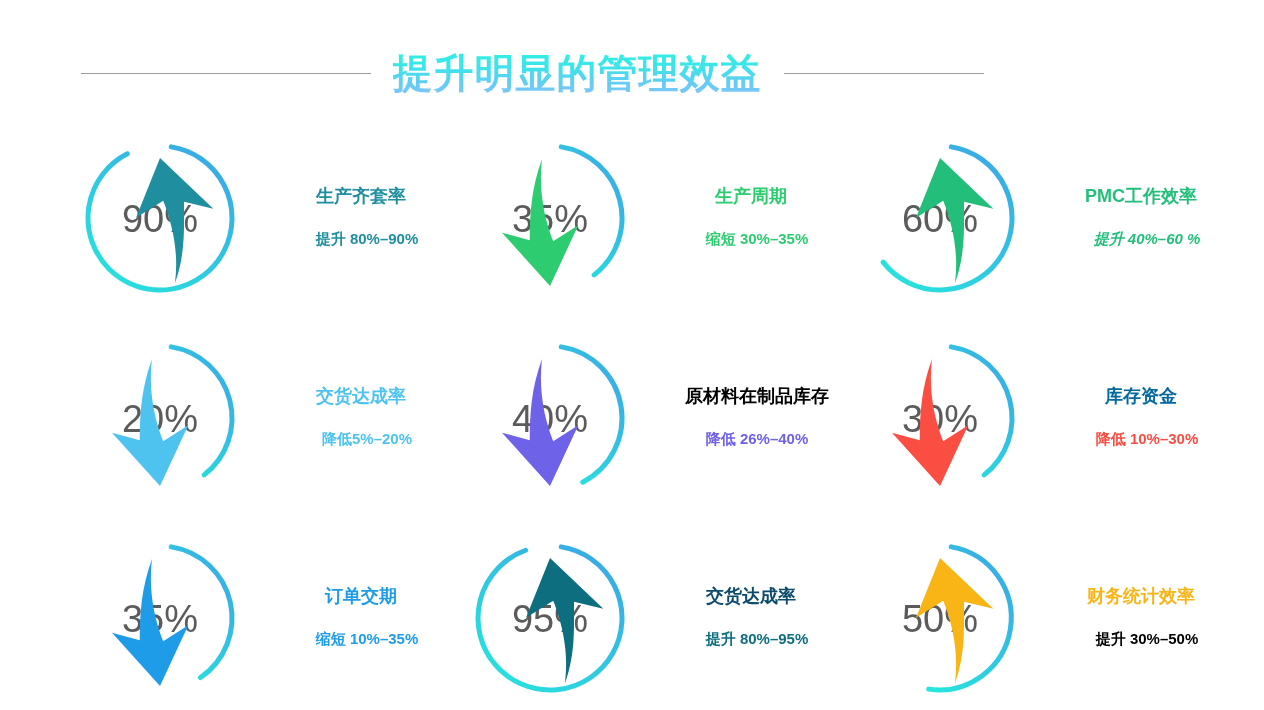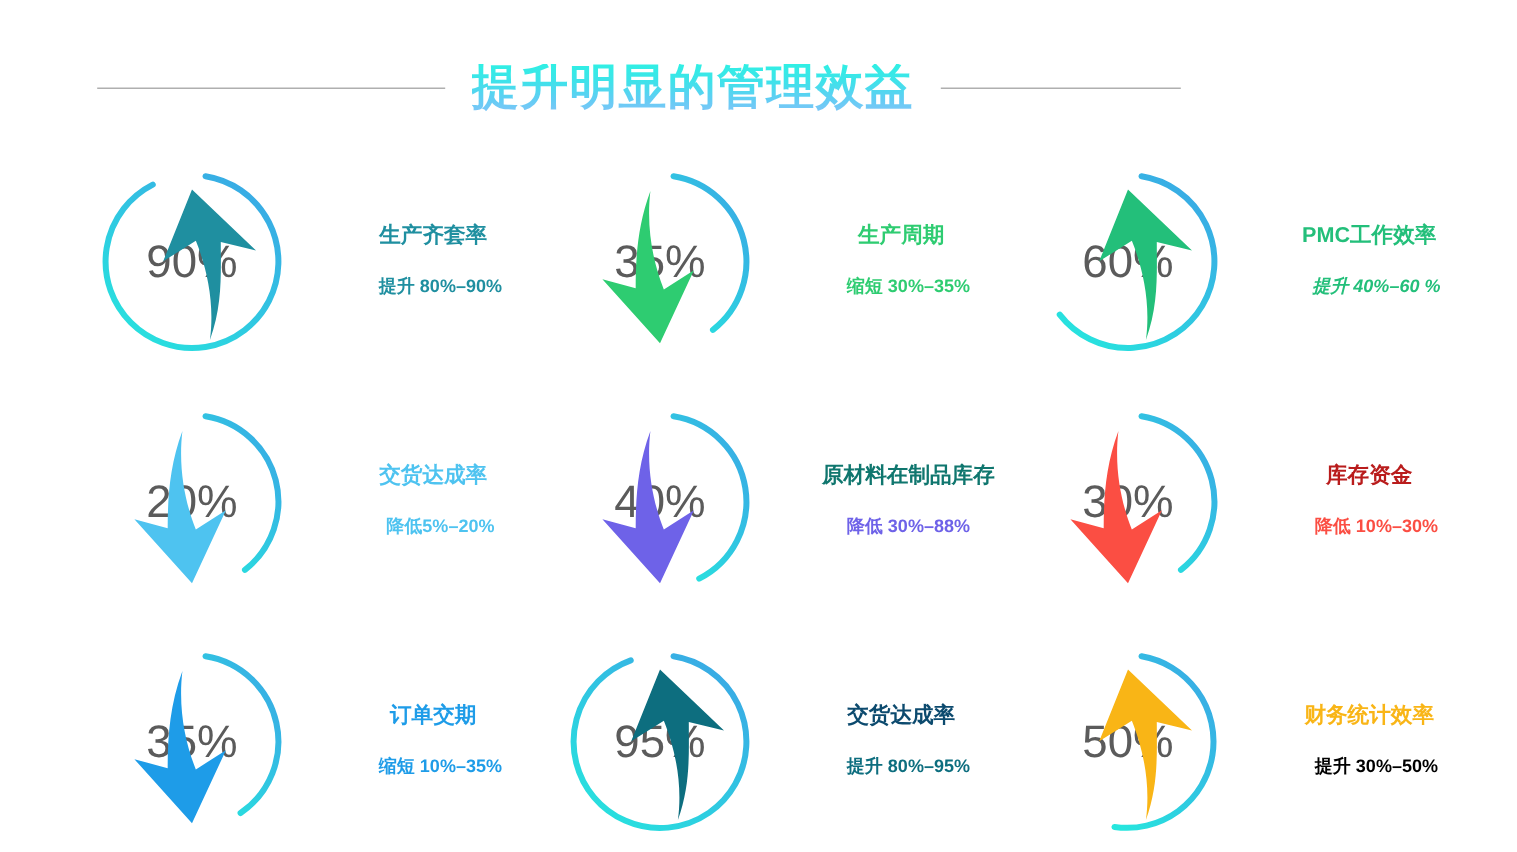--- a/index.html
+++ b/index.html
@@ -255,22 +255,22 @@
             <path d="M 91.26 8.89 A 72 72 0 0 1 112.69 144.15" fill="none" stroke="url(#ggrad4)" stroke-width="5" stroke-linecap="round"></path>
           </svg>
           <div class="gauge-center">
             <div class="gauge-value" style="color: rgb(91, 91, 91);">40%</div>
             <svg class="gauge-arrow" viewBox="0 0 30 30">
               <path d="M15 27 L6 17 L11.2 18.4 C11.2 13.6 11.5 8.6 13.5 3.2 C12.8 9.2 14 14.6 15.6 18.6 L20.3 15.6 Z" fill="#6e62e8"></path>
             </svg>
           </div>
         </div>
         <div class="labels">
-          <div class="metric-name" style="color: #0f766e; margin-left: 12px;">原材料在制品库存</div>
-          <div class="metric-delta" style="color: rgb(110, 98, 232);">降低 30%–88%</div>
+          <div class="metric-name" style="color: #000000; margin-left: 12px;">原材料在制品库存</div>
+          <div class="metric-delta" style="color: rgb(110, 98, 232);">降低 26%–40%</div>
         </div>
       </div>
       <div class="metric">
         <div class="gauge-wrap">
           <svg viewBox="0 0 160 160">
             <defs>
               <linearGradient id="ggrad5" x1="0.85" y1="0" x2="0.05" y2="1">
                 <stop offset="0%" stop-color="#3aa8e5"></stop>
                 <stop offset="100%" stop-color="#26e6de"></stop>
               </linearGradient>
@@ -278,21 +278,21 @@
             <path d="M 91.26 8.89 A 72 72 0 0 1 124.13 136.89" fill="none" stroke="url(#ggrad5)" stroke-width="5" stroke-linecap="round"></path>
           </svg>
           <div class="gauge-center">
             <div class="gauge-value" style="color: rgb(91, 91, 91);">30%</div>
             <svg class="gauge-arrow" viewBox="0 0 30 30">
               <path d="M15 27 L6 17 L11.2 18.4 C11.2 13.6 11.5 8.6 13.5 3.2 C12.8 9.2 14 14.6 15.6 18.6 L20.3 15.6 Z" fill="#fb4e43"></path>
             </svg>
           </div>
         </div>
         <div class="labels">
-          <div class="metric-name" style="color: #b91c1c;">库存资金</div>
+          <div class="metric-name" style="color: #0369a1;">库存资金</div>
           <div class="metric-delta" style="color: rgb(251, 78, 67);">降低 10%–30%</div>
         </div>
       </div>
       <div class="metric">
         <div class="gauge-wrap">
           <svg viewBox="0 0 160 160">
             <defs>
               <linearGradient id="ggrad6" x1="0.85" y1="0" x2="0.05" y2="1">
                 <stop offset="0%" stop-color="#3aa8e5"></stop>
                 <stop offset="100%" stop-color="#26e6de"></stop>

